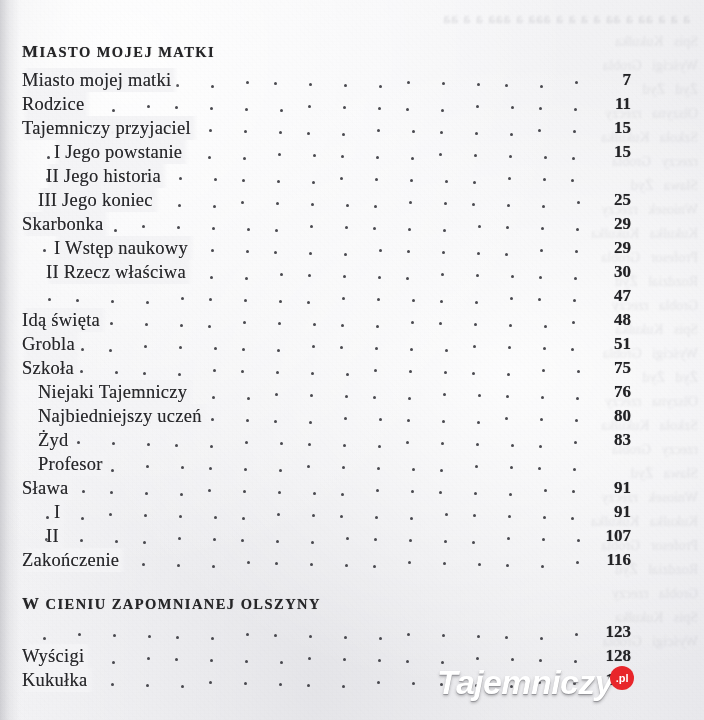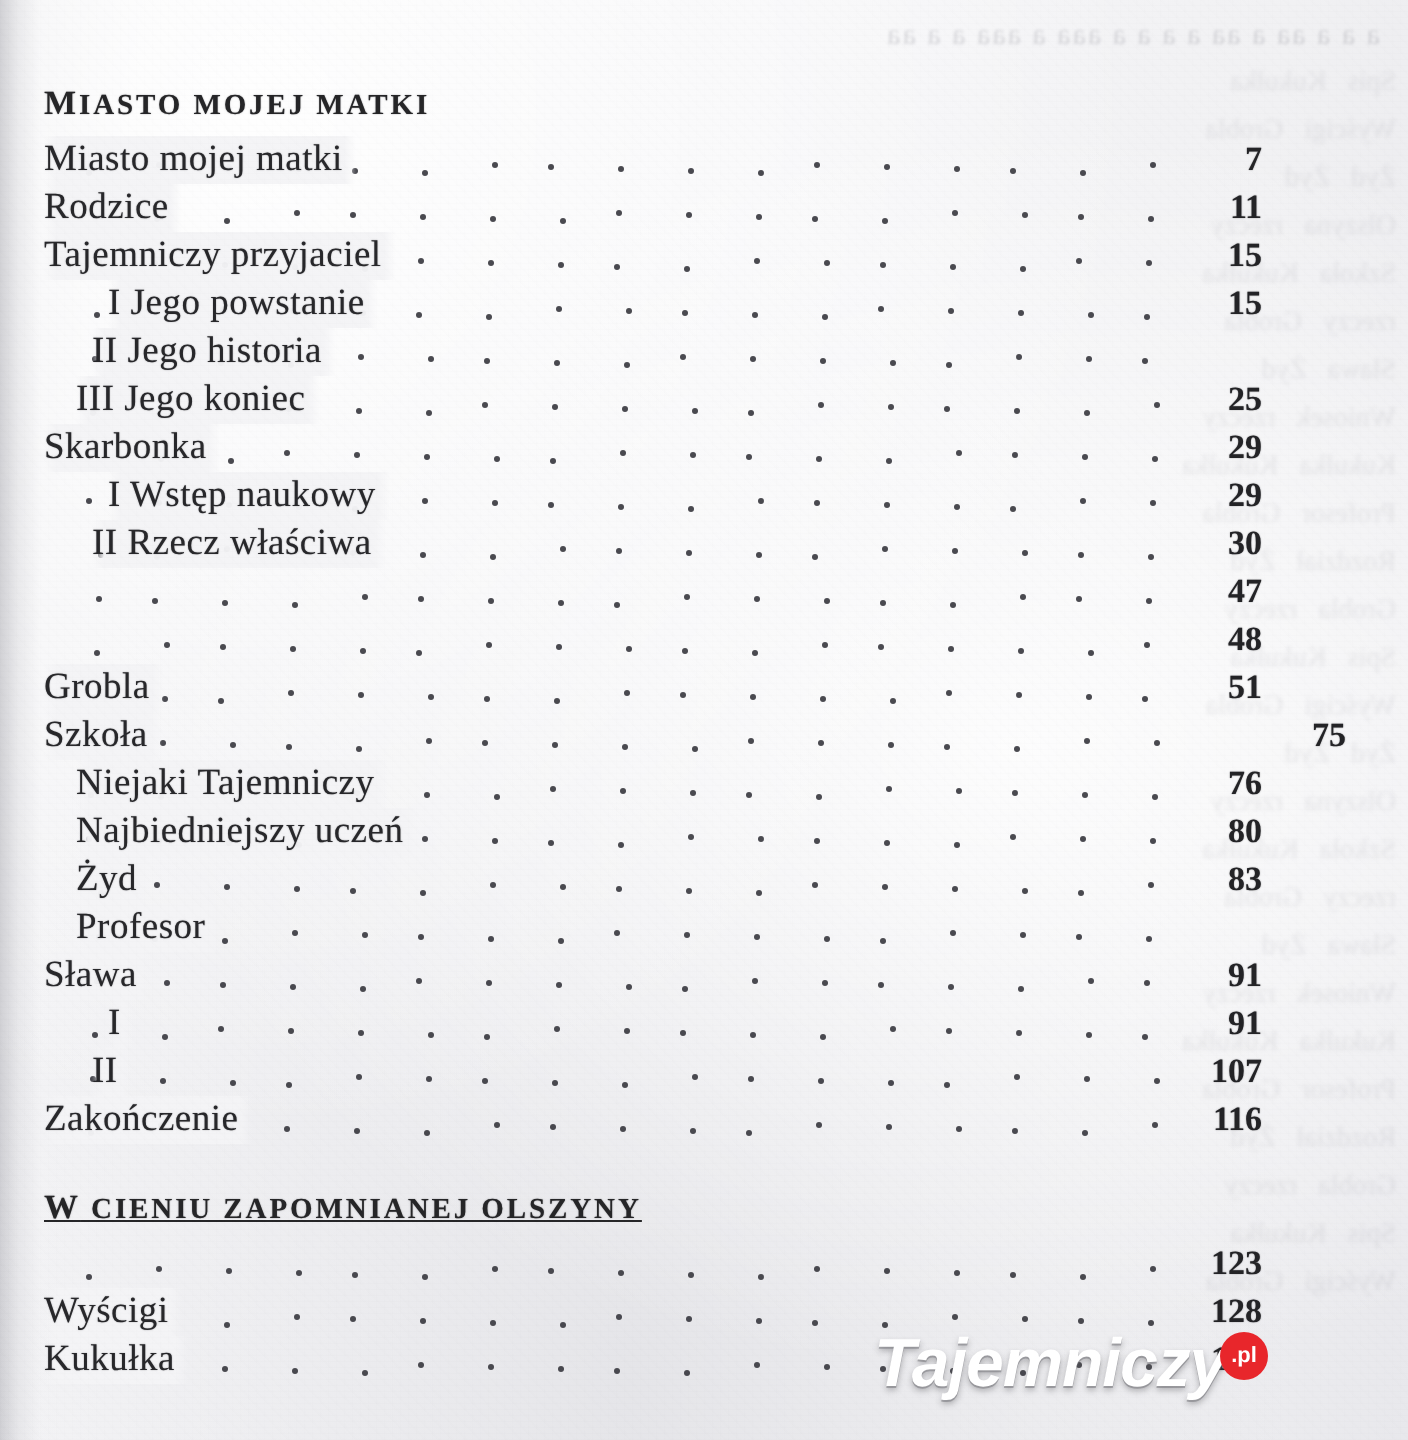--- a/index.html
+++ b/index.html
@@ -469,20 +469,21 @@
           <i style="left: 273px; bottom: 6px;"></i>
           <i style="left: 301px; bottom: 5px;"></i>
           <i style="left: 336px; bottom: 4px;"></i>
           <i style="left: 371px; bottom: 8px;"></i>
           <i style="left: 399px; bottom: 7px;"></i>
           <i style="left: 434px; bottom: 6px;"></i>
           <i style="left: 469px; bottom: 5px;"></i>
           <i style="left: 504px; bottom: 4px;"></i>
           <i style="left: 532px; bottom: 8px;"></i>
         </div>
+        <span class="title" style="left: 22px; padding-right: 7px; background: linear-gradient(90deg, rgba(244, 244, 246, 0) 0px, rgba(244, 244, 246, 0.97) 6px, rgba(244, 244, 246, 0.97) calc(100% - 6px), rgba(244, 244, 246, 0) 100%);">Idą święta</span>
         <span class="num" style="width: 631px;">48</span>
       </div>
       <div class="row" style="top: 332px;">
         <div class="dots" style="width: 556px; left: 40px; right: auto;">
           <i style="left: 6px; bottom: 6px;"></i>
           <i style="left: 41px; bottom: 5px;"></i>
           <i style="left: 69px; bottom: 4px;"></i>
           <i style="left: 104px; bottom: 8px;"></i>
           <i style="left: 139px; bottom: 7px;"></i>
           <i style="left: 174px; bottom: 6px;"></i>
@@ -515,21 +516,21 @@
           <i style="left: 306px; bottom: 4px;"></i>
           <i style="left: 334px; bottom: 8px;"></i>
           <i style="left: 369px; bottom: 7px;"></i>
           <i style="left: 404px; bottom: 6px;"></i>
           <i style="left: 432px; bottom: 5px;"></i>
           <i style="left: 467px; bottom: 4px;"></i>
           <i style="left: 502px; bottom: 8px;"></i>
           <i style="left: 537px; bottom: 7px;"></i>
         </div>
         <span class="title" style="left: 22px; padding-right: 7px; background: linear-gradient(90deg, rgba(244, 244, 246, 0) 0px, rgba(244, 244, 246, 0.97) 6px, rgba(244, 244, 246, 0.97) calc(100% - 6px), rgba(244, 244, 246, 0) 100%);">Szkoła</span>
-        <span class="num" style="width: 631px; padding-left: 42px;">75</span>
+        <span class="num" style="width: 631px;">75</span>
       </div>
       <div class="row" style="top: 380px;">
         <div class="dots" style="width: 556px; left: 40px; right: auto;">
           <i style="left: 4px; bottom: 5px;"></i>
           <i style="left: 39px; bottom: 4px;"></i>
           <i style="left: 74px; bottom: 8px;"></i>
           <i style="left: 102px; bottom: 7px;"></i>
           <i style="left: 137px; bottom: 6px;"></i>
           <i style="left: 172px; bottom: 5px;"></i>
           <i style="left: 207px; bottom: 4px;"></i>
@@ -700,21 +701,21 @@
           <i style="left: 368px; bottom: 8px;"></i>
           <i style="left: 403px; bottom: 7px;"></i>
           <i style="left: 438px; bottom: 6px;"></i>
           <i style="left: 466px; bottom: 5px;"></i>
           <i style="left: 501px; bottom: 4px;"></i>
           <i style="left: 536px; bottom: 8px;"></i>
         </div>
         <span class="title" style="left: 22px; padding-right: 7px; background: linear-gradient(90deg, rgba(244, 244, 246, 0) 0px, rgba(244, 244, 246, 0.97) 6px, rgba(244, 244, 246, 0.97) calc(100% - 6px), rgba(244, 244, 246, 0) 100%);">Zakończenie</span>
         <span class="num" style="width: 631px;">116</span>
       </div>
-      <div class="section-head" style="top: 594px; left: 22px; text-decoration: underline;"><span class="lead-cap">W</span><span> CIENIU ZAPOMNIANEJ OLSZYNY</span></div>
+      <div class="section-head" style="top: 594px; left: 22px;"><span class="lead-cap">W</span><span> CIENIU ZAPOMNIANEJ OLSZYNY</span></div>
       <div class="row" style="top: 620px;">
         <div class="dots" style="width: 556px; left: 40px; right: auto;">
           <i style="left: 3px; bottom: 4px;"></i>
           <i style="left: 38px; bottom: 8px;"></i>
           <i style="left: 73px; bottom: 7px;"></i>
           <i style="left: 108px; bottom: 6px;"></i>
           <i style="left: 136px; bottom: 5px;"></i>
           <i style="left: 171px; bottom: 4px;"></i>
           <i style="left: 206px; bottom: 8px;"></i>
           <i style="left: 234px; bottom: 7px;"></i>

